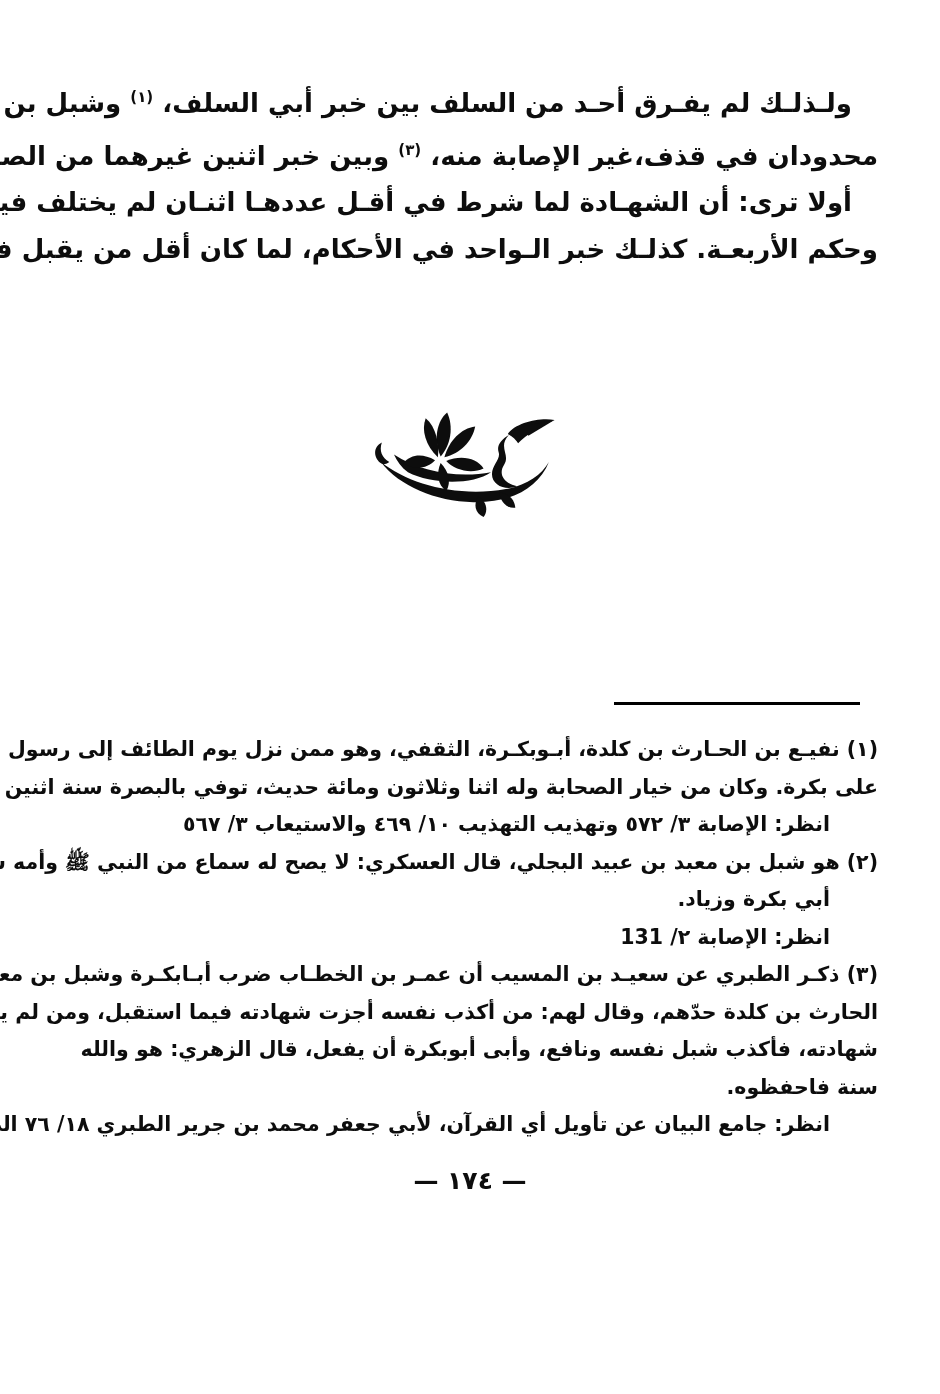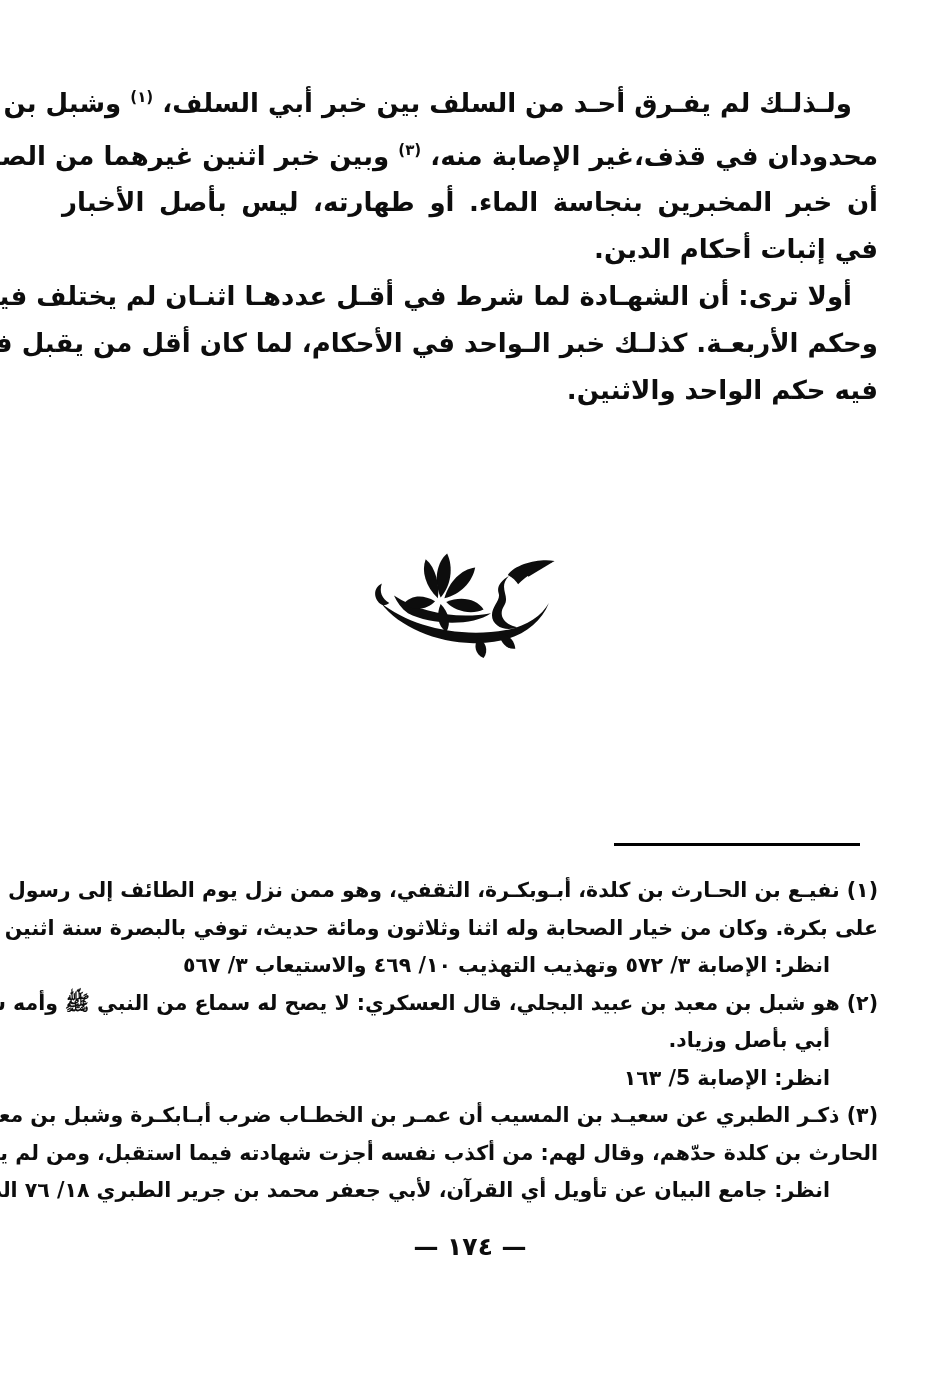--- a/index.html
+++ b/index.html
@@ -59,24 +59,22 @@
 </style>
 </head>
 <body>
 
 <div class="page">
   <div class="content">
 
     <div class="main-text">
       <div class="mline para-start"><span>ولـذلـك لم يفـرق أحـد من السلف بين خبر أبي السلف، </span><span class="fnref">(١)</span><span> وشبل بن معبد. </span></div>
       <div class="mline"><span>محدودان في قذف،غير الإصابة منه، </span><span class="fnref">(٣)</span><span> وبين خبر اثنين غيرهما من الصحابة، فدل ذلك على</span></div>
-      <div class="mline para-end">أن خبر المخبرين بنجاسة الماء. أو طهارته، ليس بأصل الأخبار في إثبات أحكام الدين.</div>
       <div class="mline para-start">أولا ترى: أن الشهـادة لما شرط في أقـل عددهـا اثنـان لم يختلف فيها حكم الاثنين،</div>
       <div class="mline">وحكم الأربعـة. كذلـك خبر الـواحد في الأحكام، لما كان أقل من يقبل فيه واحد لم يختلف</div>
-      <div class="mline para-end">فيه حكم الواحد والاثنين.</div>
     </div>
 
     <div class="ornament-wrap">
       <svg width="215" height="112" viewBox="0 0 220 120" aria-hidden="true">
         <g fill="#0d0d0d" stroke="none">
 
           <path d="M150 30 C158 18 184 12 200 15 C186 21 169 31 161 40 C157 34 153 32 150 30 Z"></path>
           <path d="M166 22 L200 15 L172 32 Z"></path>
 
           <path d="M151 31 C139 44 153 52 146 63 C139 74 147 83 160 86 C148 91 133 85 133 73 C133 63 143 57 140 49 C138 42 143 36 151 31 Z"></path>
@@ -100,23 +98,24 @@
       </svg>
     </div>
 
     <div class="sep"></div>
 
     <div class="footnotes">
       <div class="fline">(١) نفيـع بن الحـارث بن كلدة، أبـوبكـرة، الثقفي، وهو ممن نزل يوم الطائف إلى رسول الله ﷺ متدليا</div>
       <div class="fline">على بكرة. وكان من خيار الصحابة وله اثنا وثلاثون ومائة حديث، توفي بالبصرة سنة اثنين وخمسين.</div>
       <div class="fline short ind1">انظر: الإصابة ٣/ ٥٧٢ وتهذيب التهذيب ١٠/ ٤٦٩ والاستيعاب ٣/ ٥٦٧</div>
       <div class="fline">(٢) هو شبل بن معبد بن عبيد البجلي، قال العسكري: لا يصح له سماع من النبي ﷺ وأمه سمية والدة</div>
-      <div class="fline short ind1">أبي بأصل وزياد.</div>
-      <div class="fline short ind1">انظر: الإصابة 5/ ١٦٣</div>
+      <div class="fline short ind1">أبي بكرة وزياد.</div>
+      <div class="fline short ind1">انظر: الإصابة ٢/ 131</div>
       <div class="fline">(٣) ذكـر الطبري عن سعيـد بن المسيب أن عمـر بن الخطـاب ضرب أبـابكـرة وشبل بن معبد ونافع بن</div>
       <div class="fline">الحارث بن كلدة حدّهم، وقال لهم: من أكذب نفسه أجزت شهادته فيما استقبل، ومن لم يفعل لم أجز</div>
+      <div class="fline short">شهادته، فأكذب شبل نفسه ونافع، وأبى أبوبكرة أن يفعل، قال الزهري: هو والله سنة فاحفظوه.</div>
       <div class="fline ind1">انظر: جامع البيان عن تأويل أي القرآن، لأبي جعفر محمد بن جرير الطبري ١٨/ ٧٦ الطبعة</div>
     </div>
 
     <div class="pagenum">— ١٧٤ —</div>
 
   </div>
 </div>
 
 </body></html>

